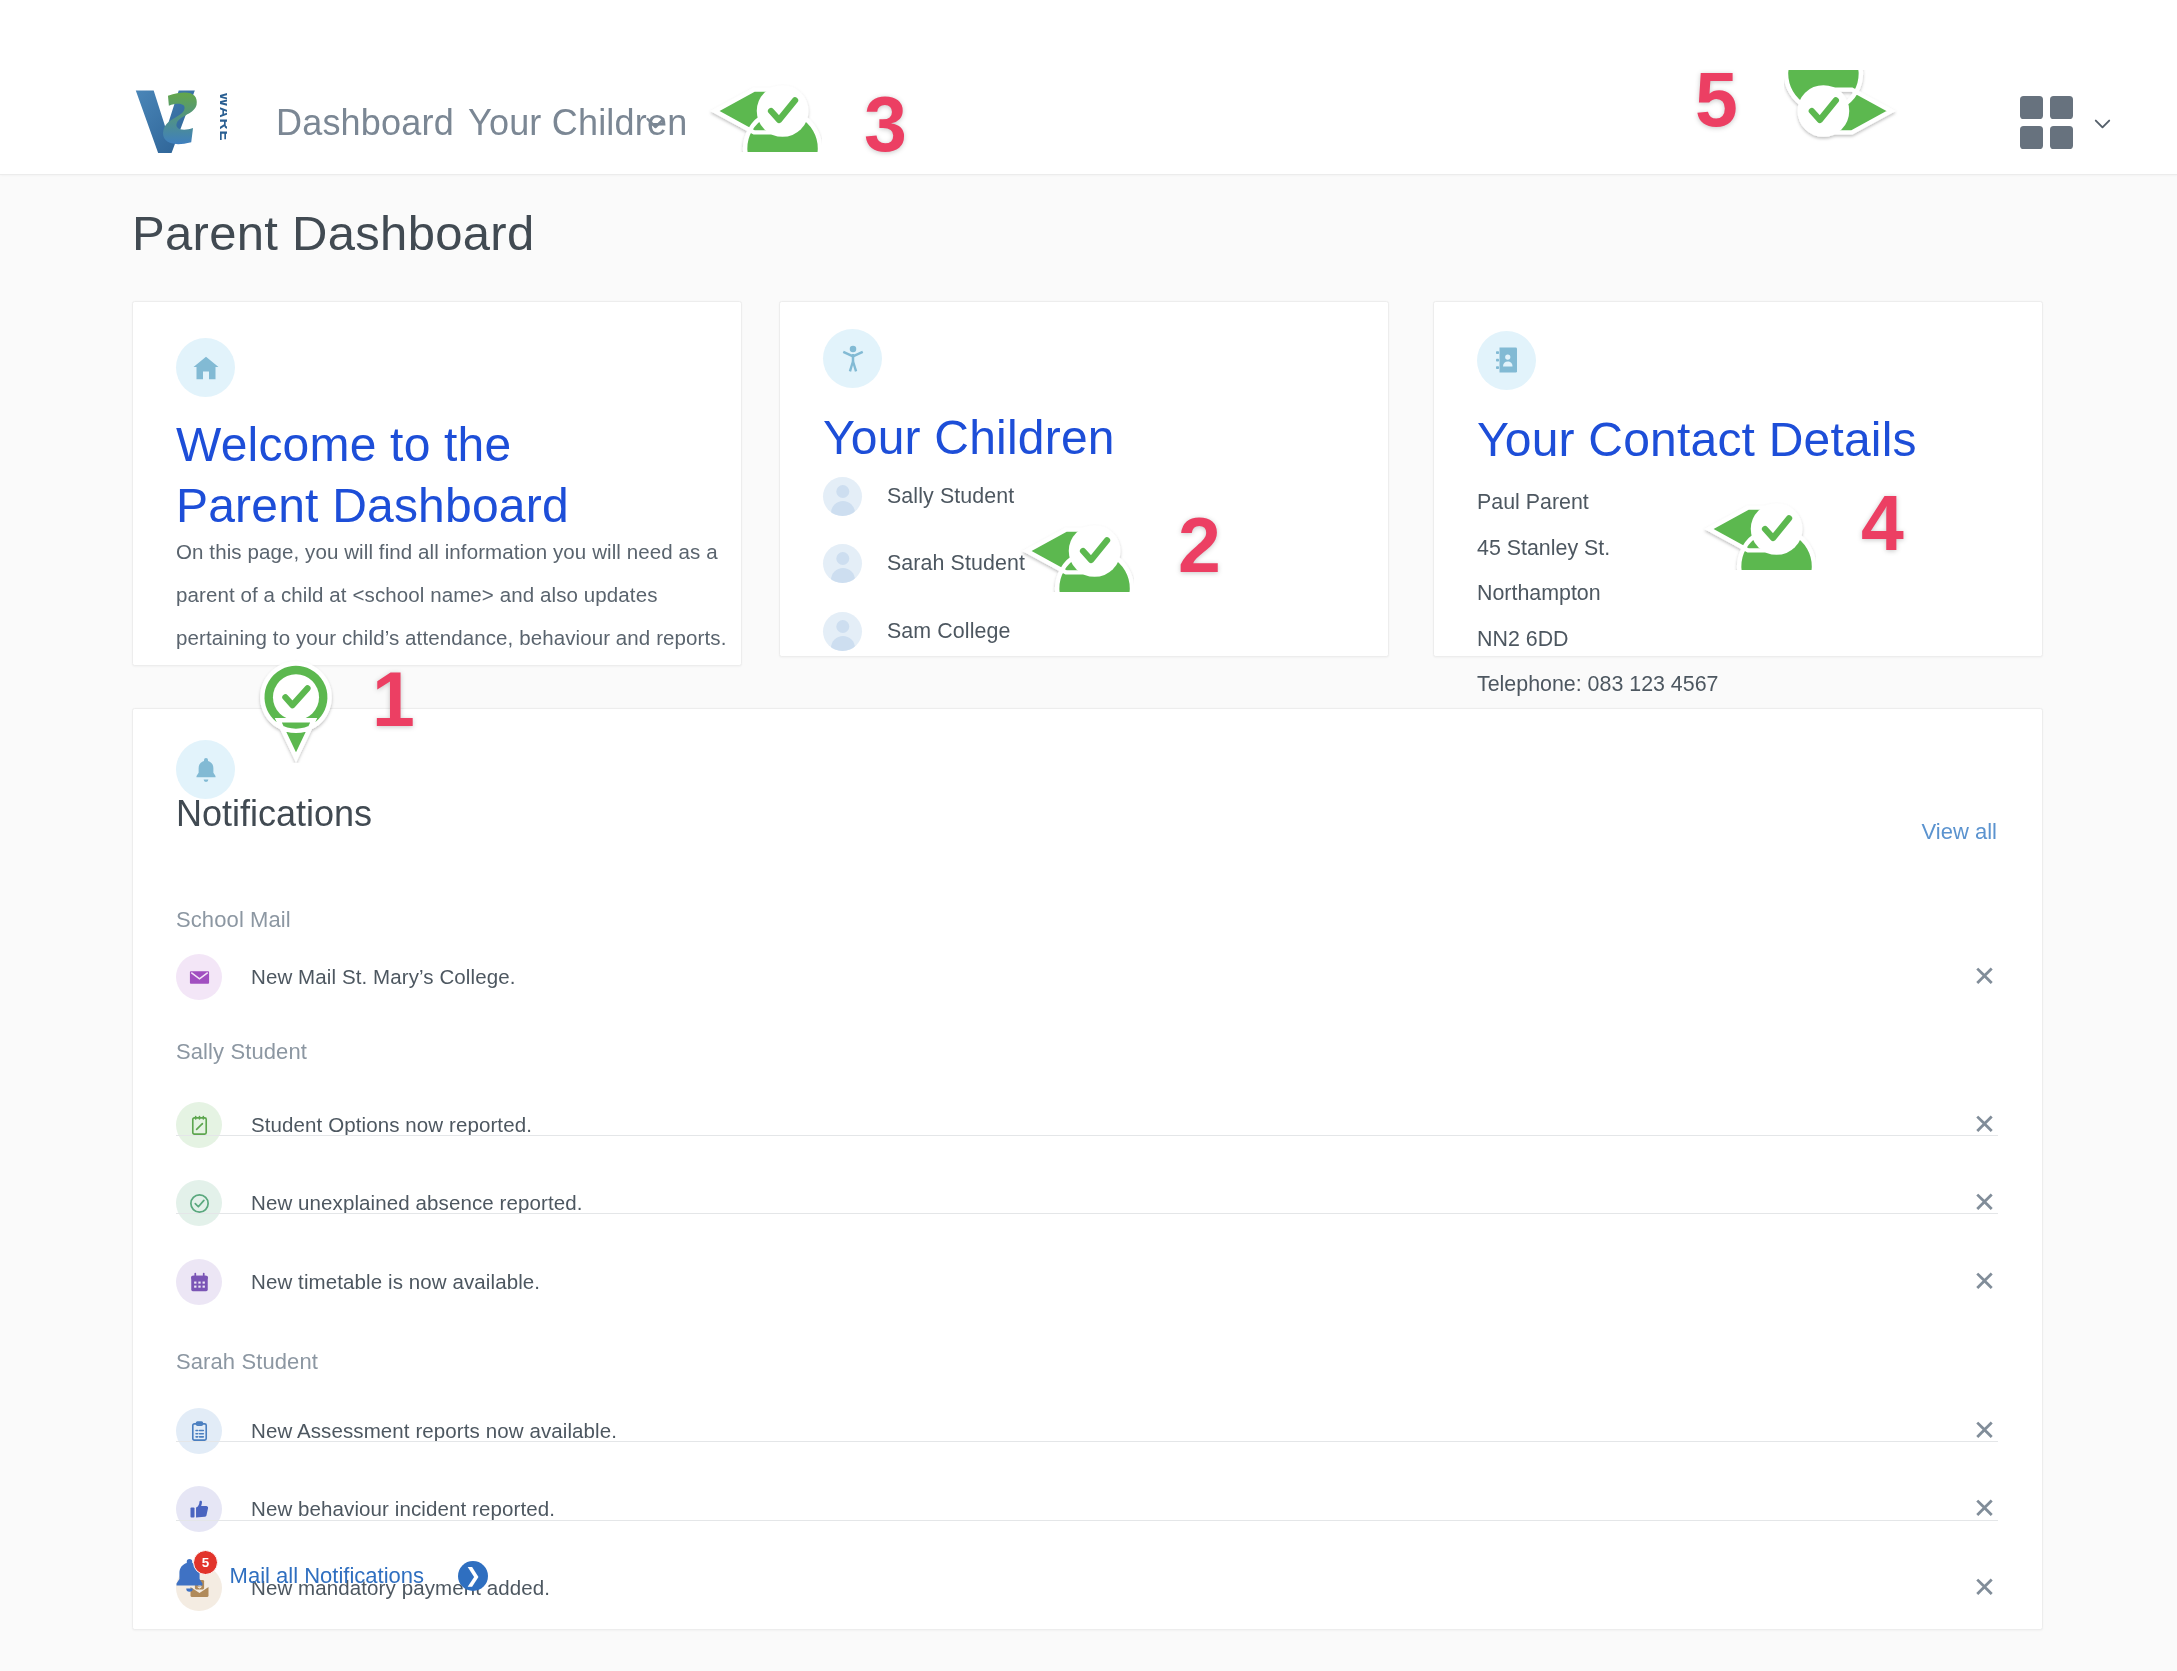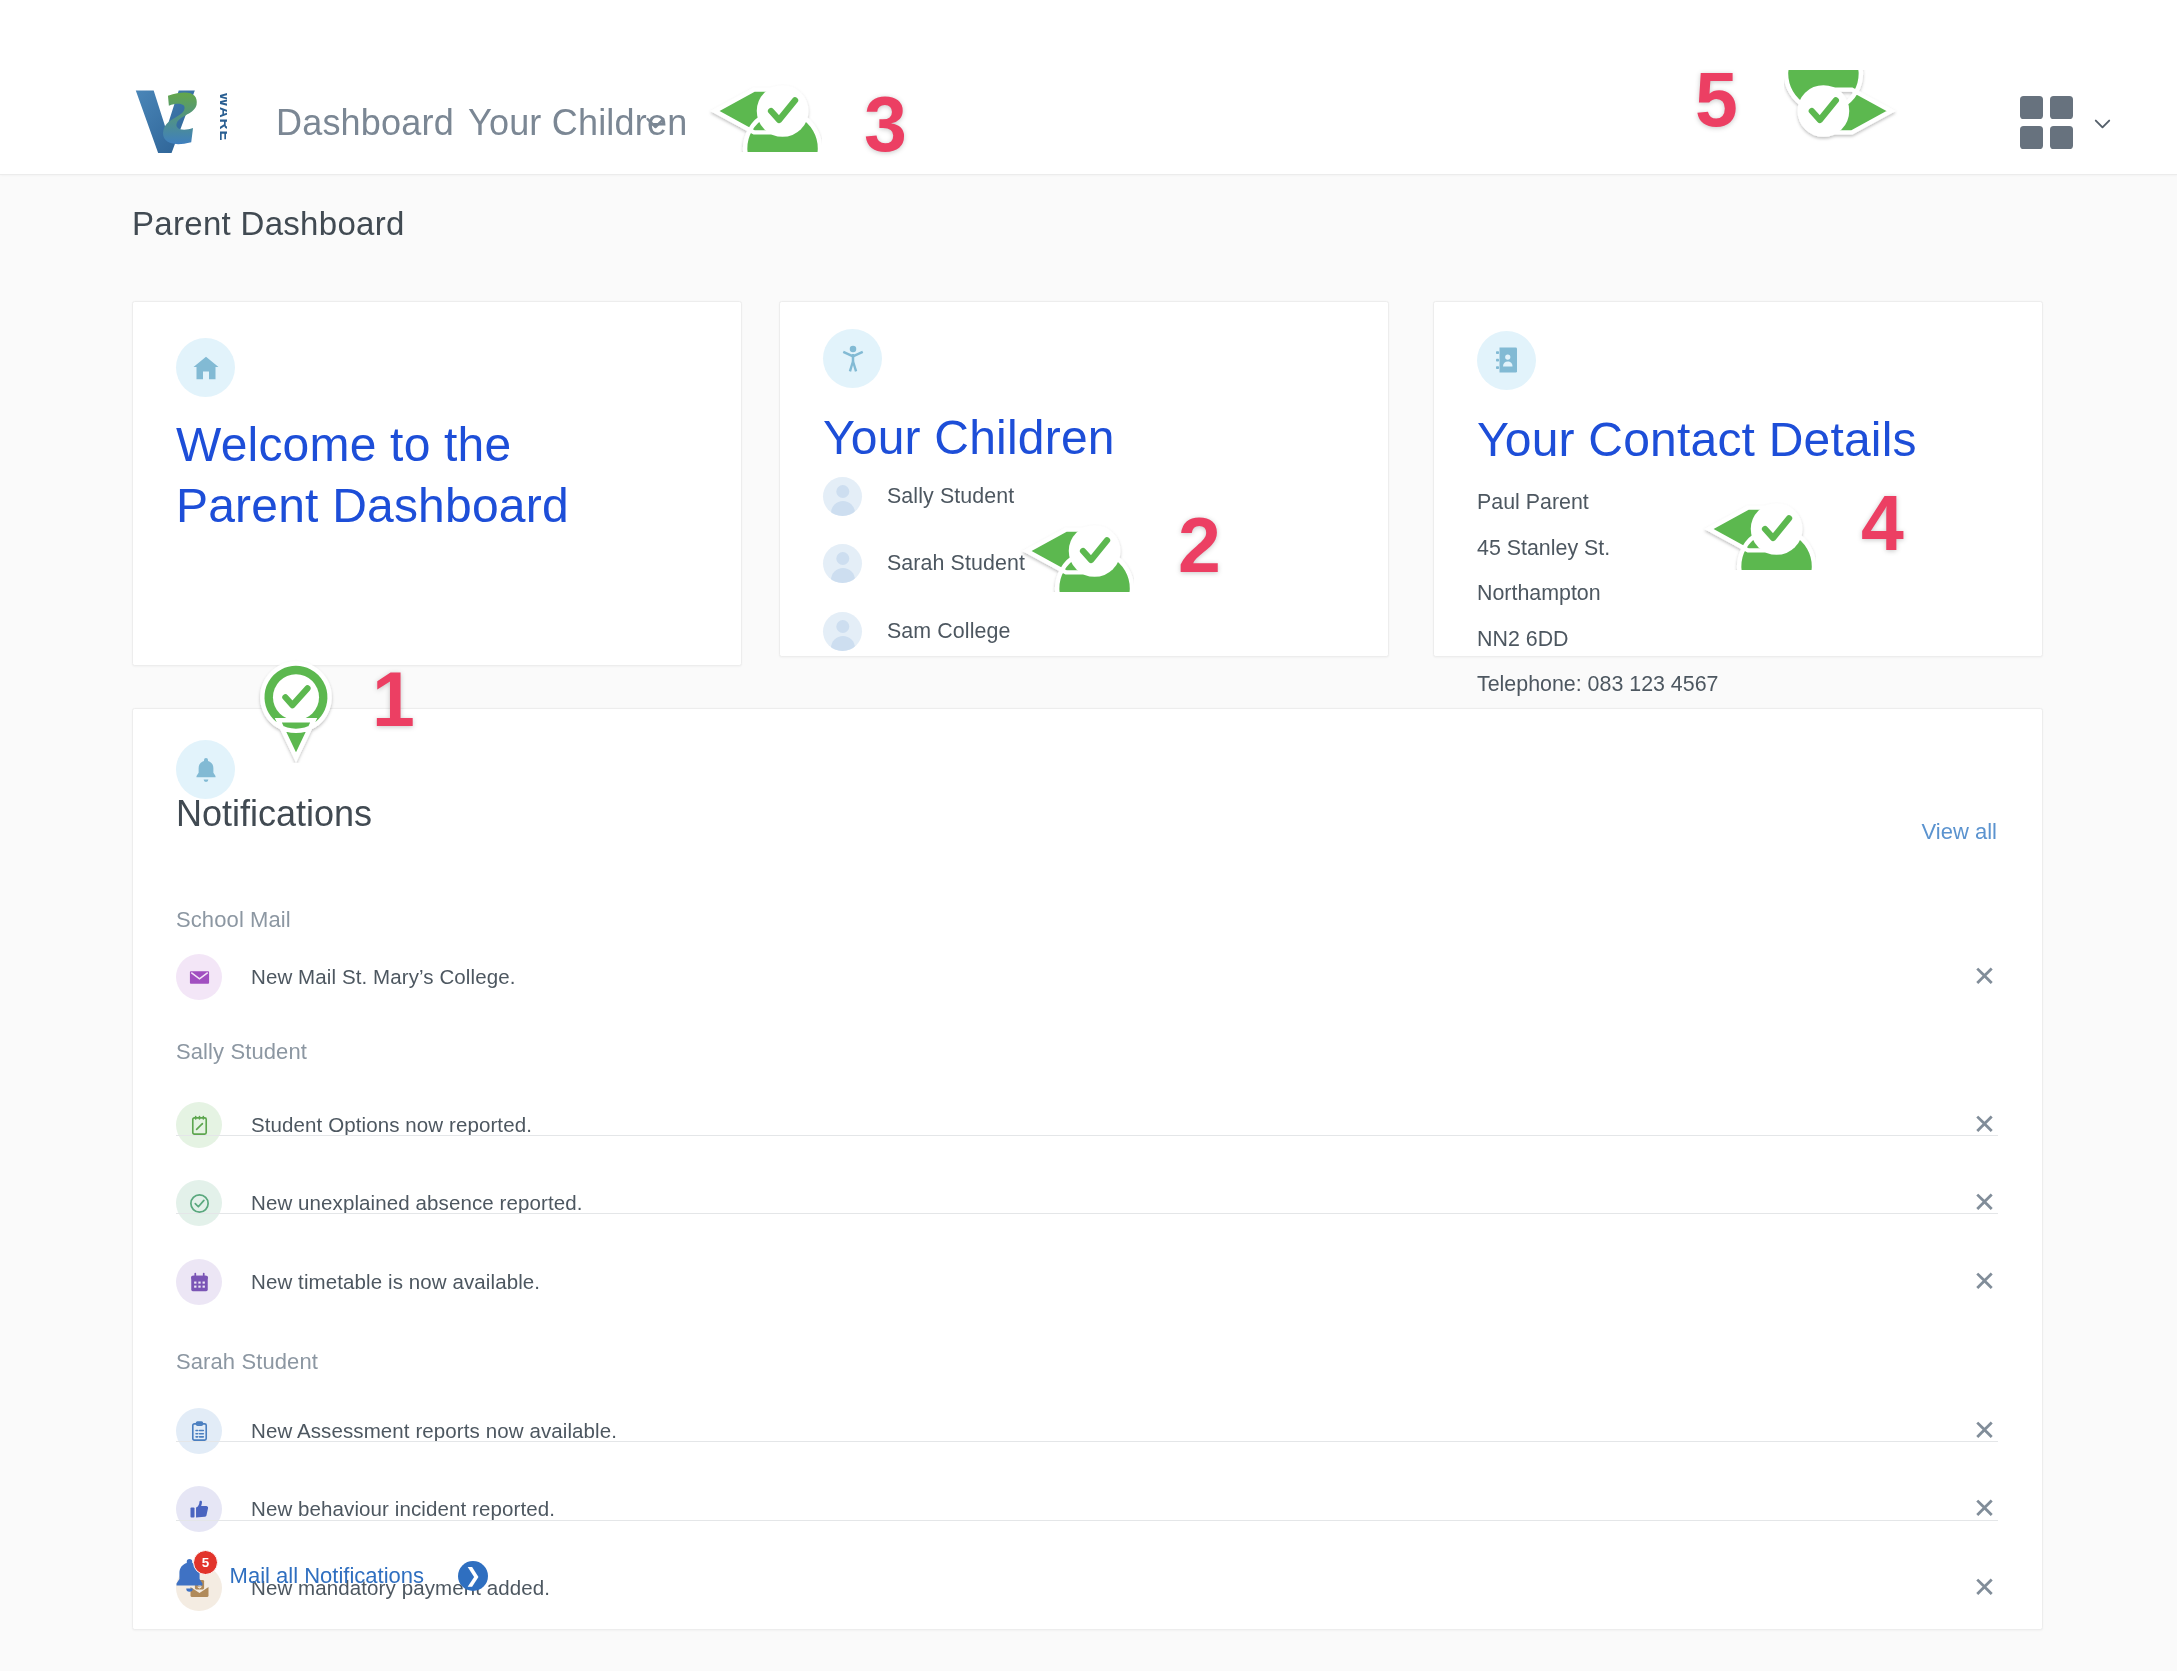--- a/index.html
+++ b/index.html
@@ -55,21 +55,21 @@
   .grid-icon i:nth-child(3){ left:0;  top:30px; }
   .grid-icon i:nth-child(4){ left:30px; top:30px; }
   .grid-caret {
     position: absolute; right: 64px; top: 112px;
     width: 23px; height: 23px;
   }
 
   
   .page-title {
     position: absolute; left: 132px; top: 205px;
-    font-size: 33px; font-weight: 300; color: #414a52;
+    font-size: 49px; font-weight: 300; color: #414a52;
     letter-spacing: 0.3px;
   }
 
   
   .card {
     position: absolute;
     background: #ffffff;
     border: 0.9px solid #ededed;
     border-radius: 2.7px;
     box-shadow: 0 0.9px 1.8px rgba(0,0,0,0.035);
@@ -256,20 +256,21 @@
 
   <div class="page-title">Parent Dashboard</div>
 
   <div class="card card-welcome">
     <div class="card-ico">
       <svg viewBox="0 0 24 24">
           <path d="M12 3 L22 11.2 L19.6 11.2 L19.6 21 L14.4 21 L14.4 14.8 L9.6 14.8 L9.6 21 L4.4 21 L4.4 11.2 L2 11.2 Z"></path>
         </svg>
     </div>
     <div class="card-h">Welcome to the Parent Dashboard</div>
+    <div class="card-body">On this page, you will find all information you will need as a parent of a child at &lt;school name&gt; and also updates pertaining to your child’s attendance, behaviour and reports.</div>
   </div>
 
   <div class="card card-children">
     <div class="card-ico">
       <svg viewBox="0 0 24 24">
         <circle cx="12" cy="4" r="2.6"></circle>
         <path d="M11 8 h2 v6 h-2 z"></path>
         <path d="M11.6 8.6 L4.6 5.4 L3.8 7.2 L11.2 10.6 Z"></path>
         <path d="M12.4 8.6 L19.4 5.4 L20.2 7.2 L12.8 10.6 Z"></path>
         <path d="M11.3 13 L8.6 21.6 L10.5 22.2 L12 17 L13.5 22.2 L15.4 21.6 L12.7 13 Z"></path>

